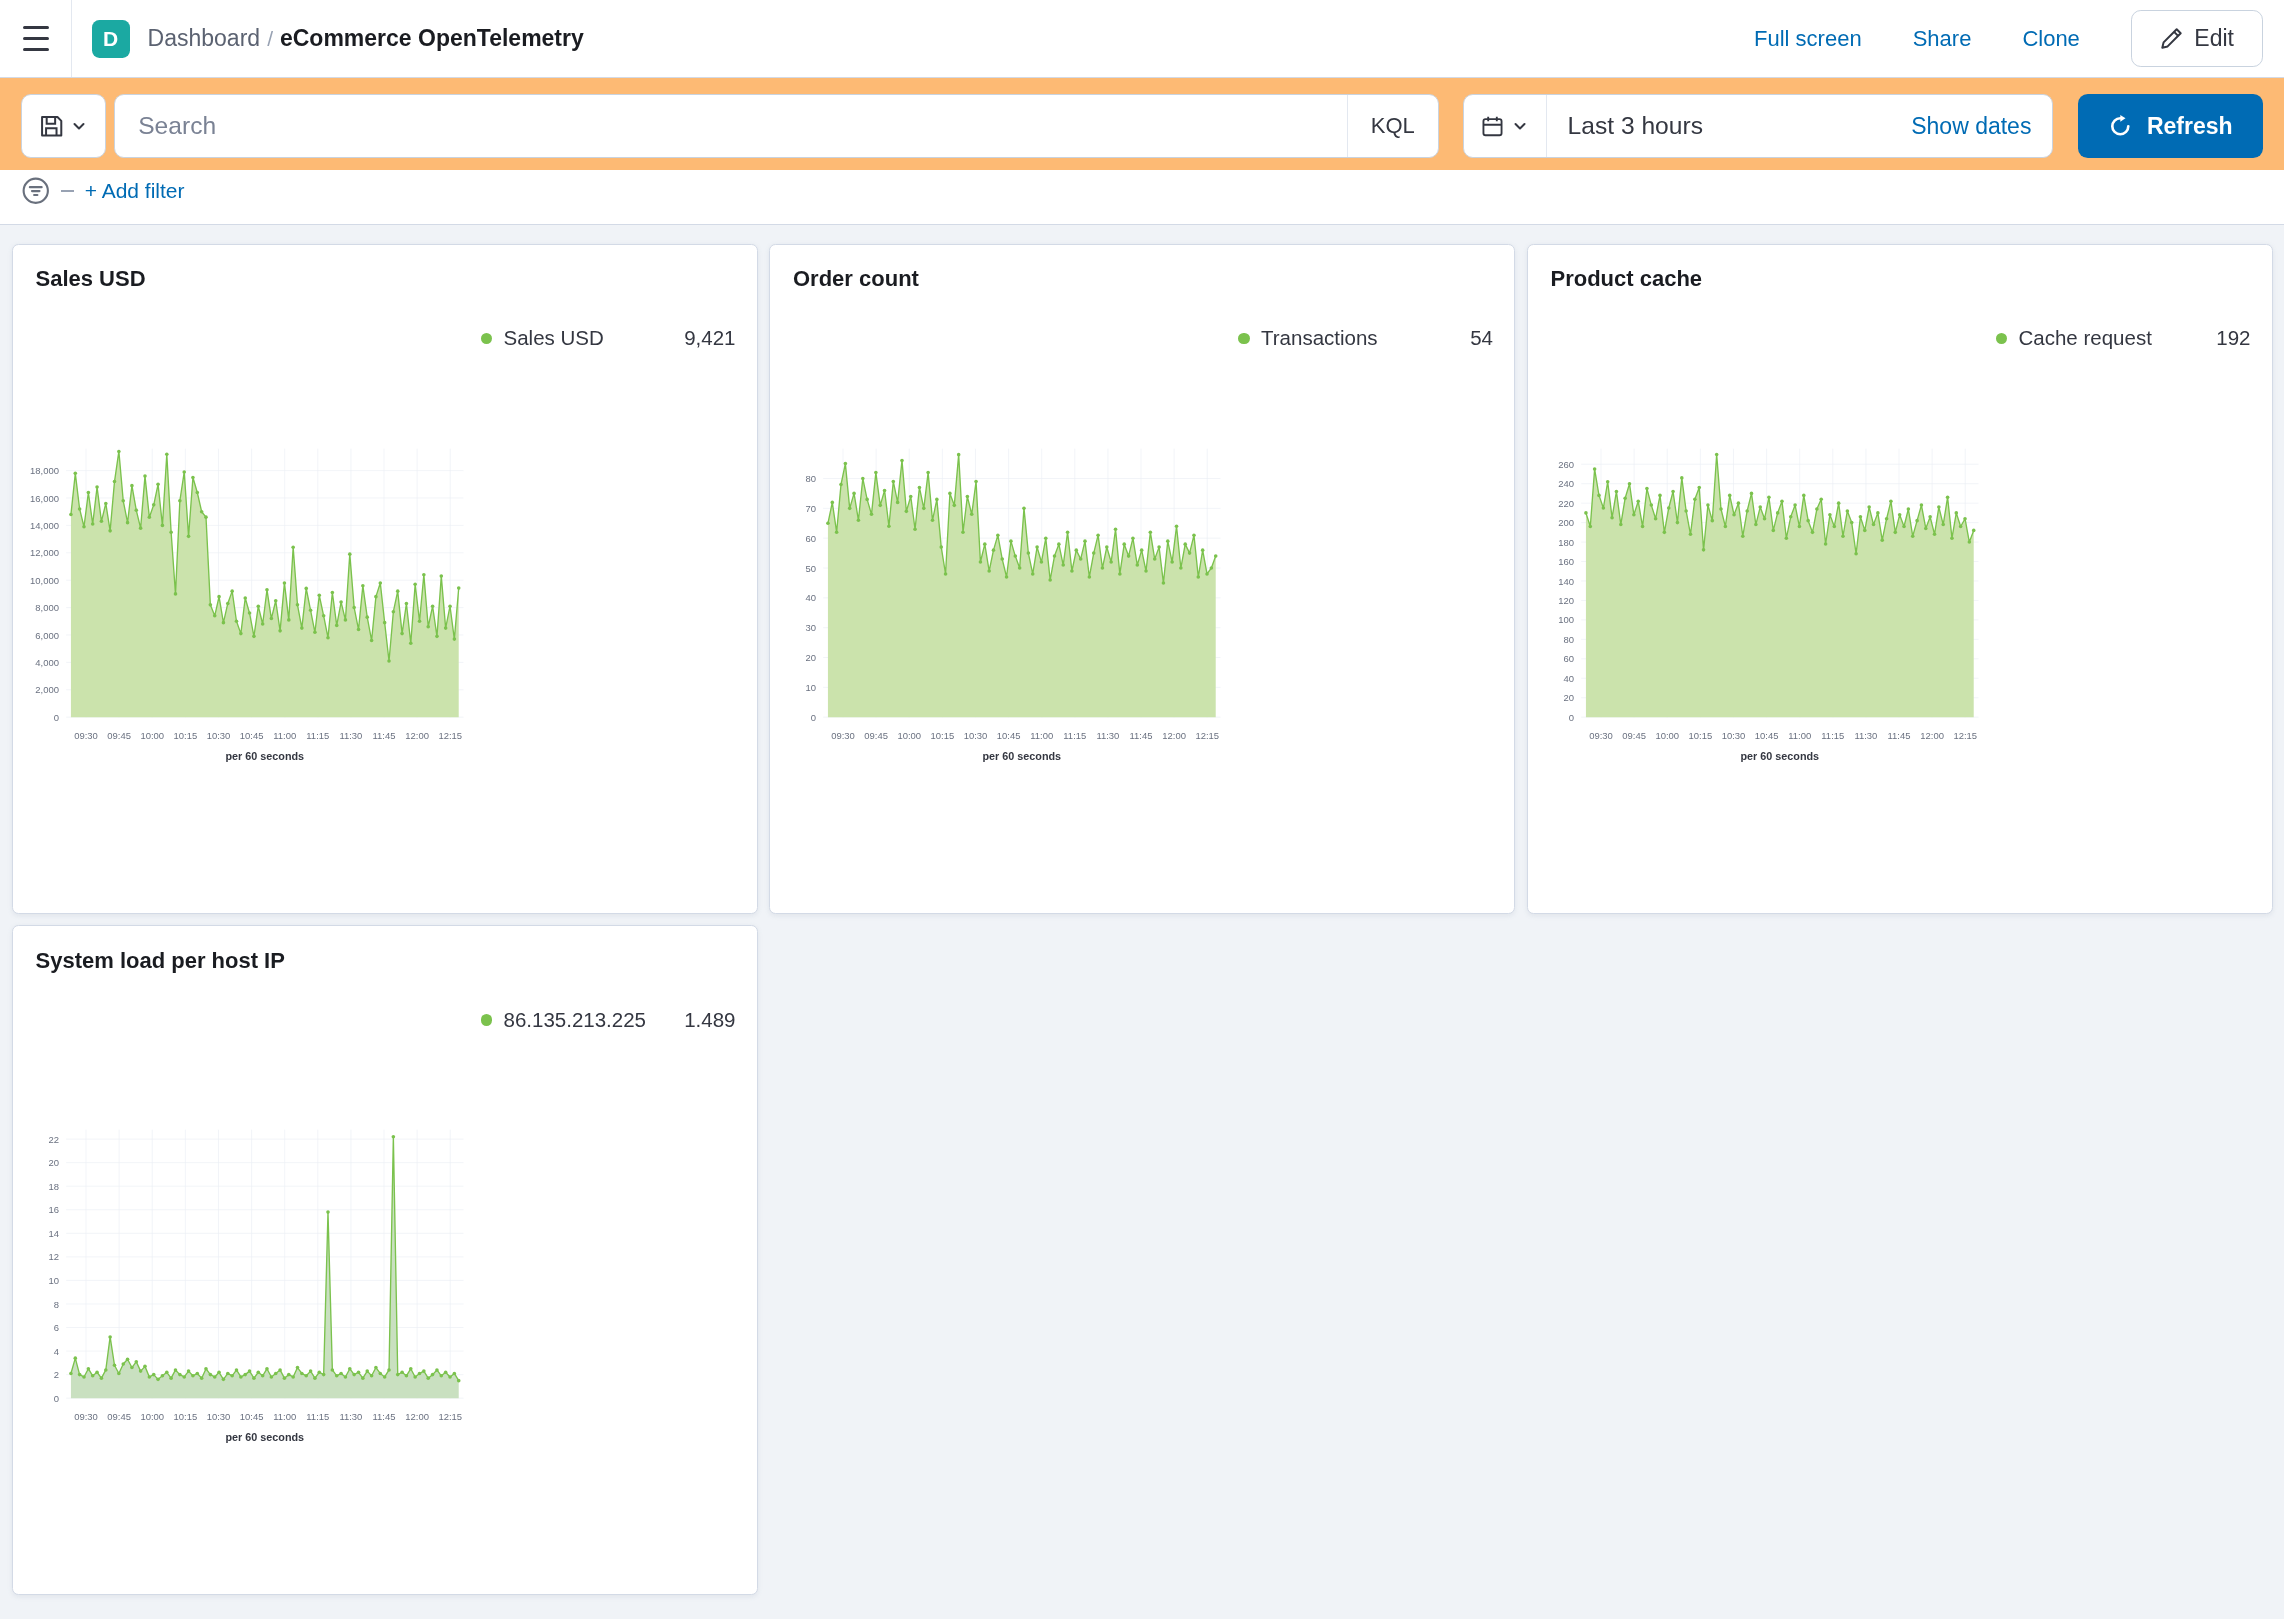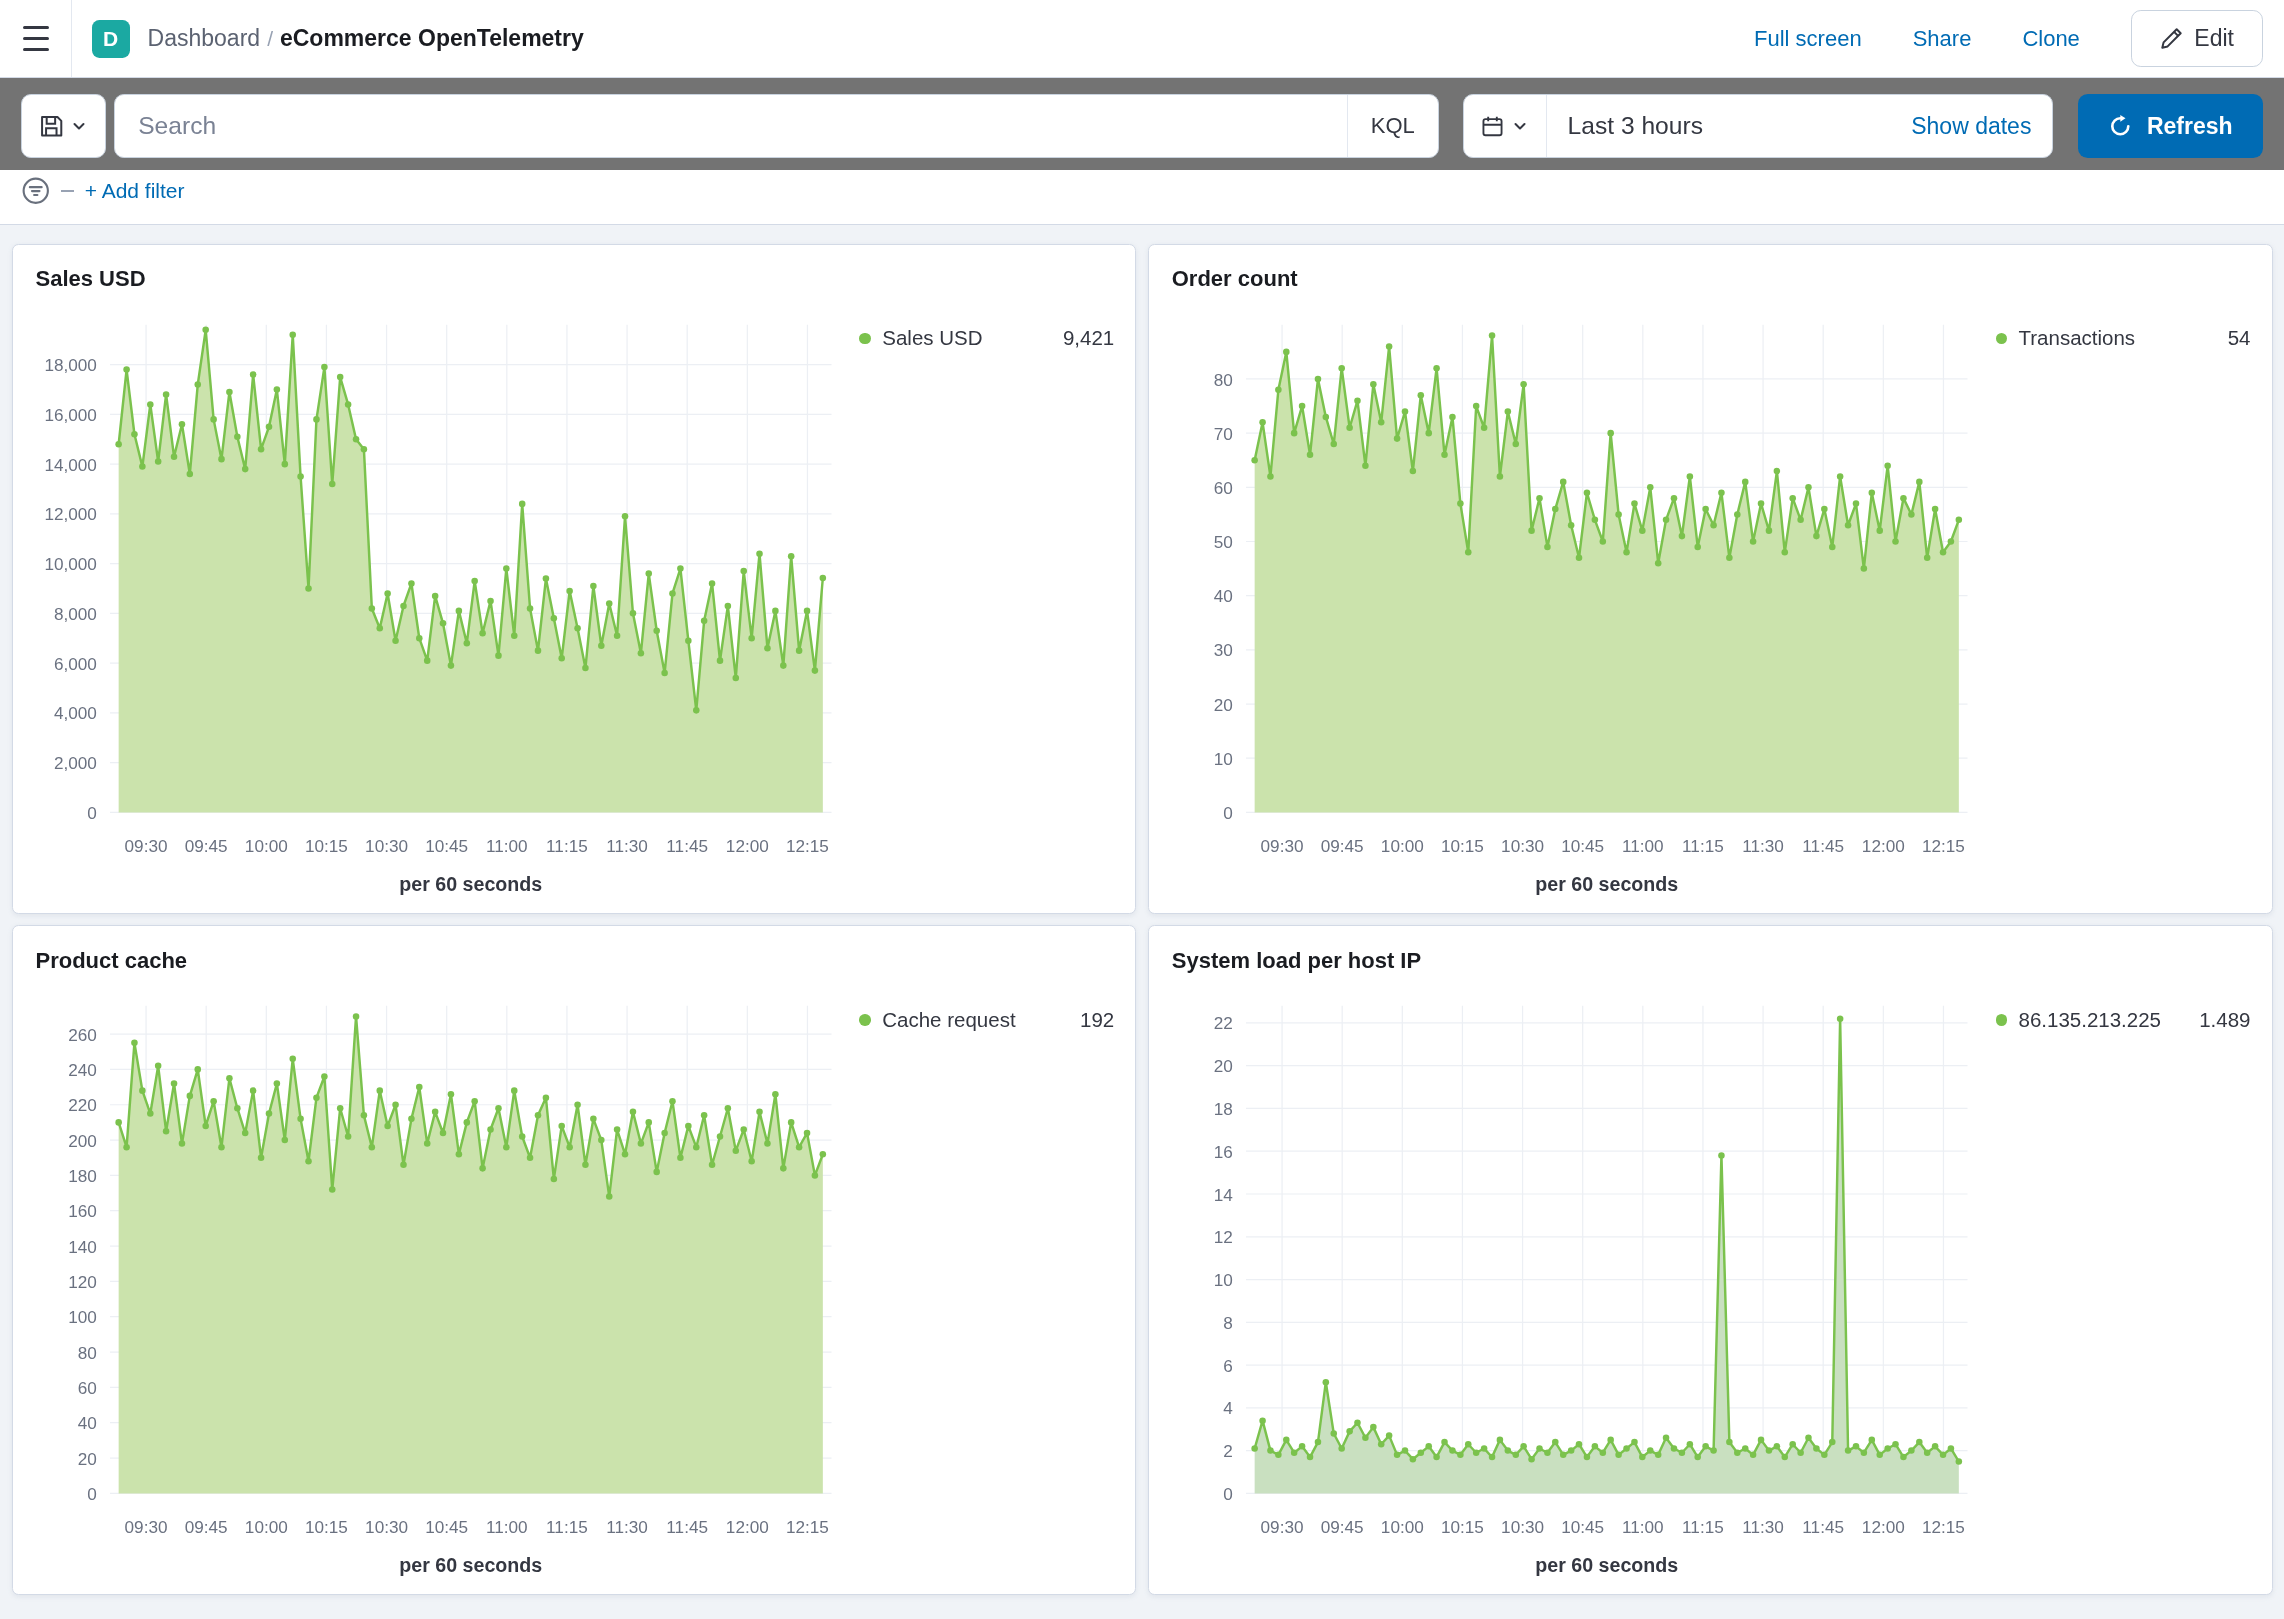--- a/index.html
+++ b/index.html
@@ -21,21 +21,21 @@
   .breadcrumbs{display:flex;align-items:center;gap:7px;font-size:23px}
   .breadcrumbs a{color:#5b6271;text-decoration:none;cursor:pointer}
   .crumb-sep{color:#98A2B3;font-size:21px}
   .crumb-current{color:#1a1c21;font-weight:600}
   .top-actions{margin-left:auto;display:flex;align-items:center;gap:51px}
   .top-actions a{color:#006BB4;font-size:22px;text-decoration:none;cursor:pointer;white-space:nowrap}
   .edit-btn{display:flex;align-items:center;gap:11.5px;background:#fff;border:1.6px solid #C9D3DF;
     border-radius:9.8px;height:57px;padding:0 28px;font-size:23px;font-weight:500;color:#343741;
     cursor:pointer;font-family:inherit}
   
-  .query-bar{background:#737373;padding:16.4px 21px 11.5px;display:flex;align-items:center;flex:0 0 auto}
+  .query-bar{background:#fdba74;padding:16.4px 21px 11.5px;display:flex;align-items:center;flex:0 0 auto}
   .ctl{border:1.6px solid #C9D3DF;border-radius:9.8px;background:#fff;height:64px}
   .save-query-btn{width:85px;display:flex;align-items:center;justify-content:center;gap:7.4px;cursor:pointer}
   .search-box{flex:1;margin-left:8.2px;display:flex;align-items:stretch;min-width:0}
   .search-box input{flex:1;border:none;outline:none;font-size:24.6px;padding:0 23px;color:#343741;
     background:transparent;font-family:inherit;min-width:0}
   .search-box input::placeholder{color:#7a8294}
   .kql-btn{border:none;border-left:1.6px solid #E3E8F0;background:none;font-size:22px;color:#343741;
     padding:0 23px;cursor:pointer;font-family:inherit;font-weight:500}
   .date-box{display:flex;align-items:center;margin-left:24.6px;width:590px;flex:0 0 auto}
   .cal-btn{display:flex;align-items:center;gap:7.4px;padding:0 16.4px;height:100%;border:none;
@@ -45,21 +45,21 @@
   .refresh-btn{margin-left:24.6px;height:64px;padding:0 28px;border:none;border-radius:9.8px;
     background:#006BB4;color:#fff;font-size:23px;font-weight:600;display:flex;align-items:center;
     gap:14px;cursor:pointer;min-width:185px;justify-content:center;font-family:inherit;flex:0 0 auto}
   
   .filter-bar{background:#fff;border-bottom:0.8px solid #D3DAE6;padding:6.5px 21px 18px;
     display:flex;align-items:center;gap:10.6px;flex:0 0 auto}
   .filter-icon-wrap{display:flex;align-items:center;cursor:pointer}
   .filter-dash{width:13px;height:1.6px;background:#98A2B3}
   .add-filter{color:#006BB4;font-size:21px;text-decoration:none;cursor:pointer}
   
-  .main{flex:1;padding:19px 11.5px 0;display:grid;grid-template-columns:1fr 1fr;
+  .main{flex:1;padding:19px 11.5px 0;display:grid;grid-template-columns:1fr 1fr 1fr;
     grid-template-rows:670px 670px;gap:11.5px;align-content:start}
   .panel{background:#fff;border:0.8px solid #D3DAE6;border-radius:6.5px;
     box-shadow:0 1.6px 4.9px rgba(112,128,154,.12);overflow:hidden;padding:14.7px 0 0}
   .panel-title{font-size:22px;font-weight:600;color:#1a1c21;margin:6.5px 0 4.9px 23px;cursor:pointer}
   .panel-body{display:flex;align-items:flex-start}
   .chart{flex:1 1 auto;height:607px;min-width:0;display:block}
   .chart .tick{font-family:"Liberation Sans","DejaVu Sans",sans-serif;font-size:21px;fill:#6a7180}
   .chart .axis-title{font-family:"Liberation Sans","DejaVu Sans",sans-serif;font-size:24px;font-weight:700;fill:#343741}
   .legend{flex:0 0 auto;min-width:255px;margin:29.5px 21px 0 4.9px;display:flex;align-items:center;
     gap:11.5px;font-size:20.5px;color:#343741;cursor:pointer}

